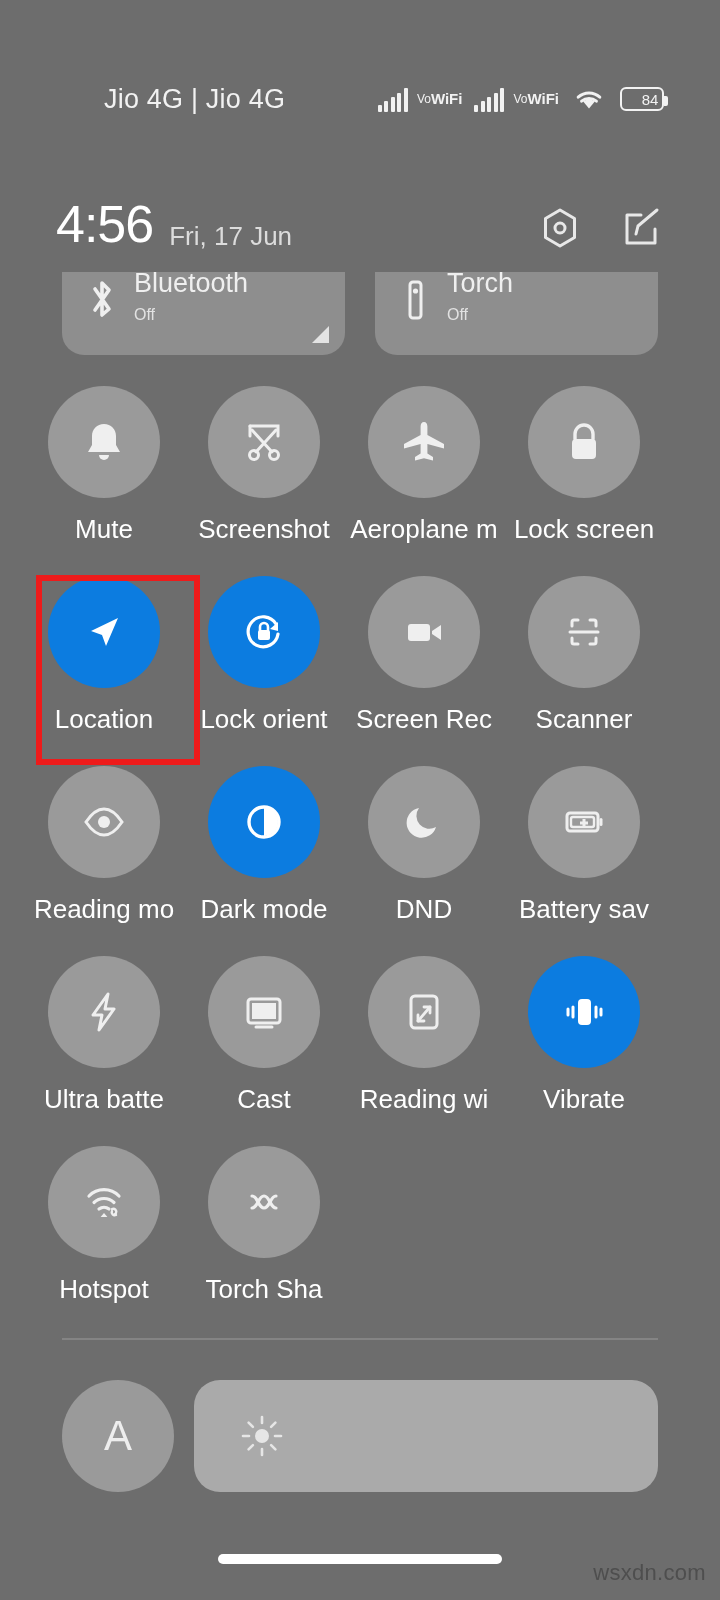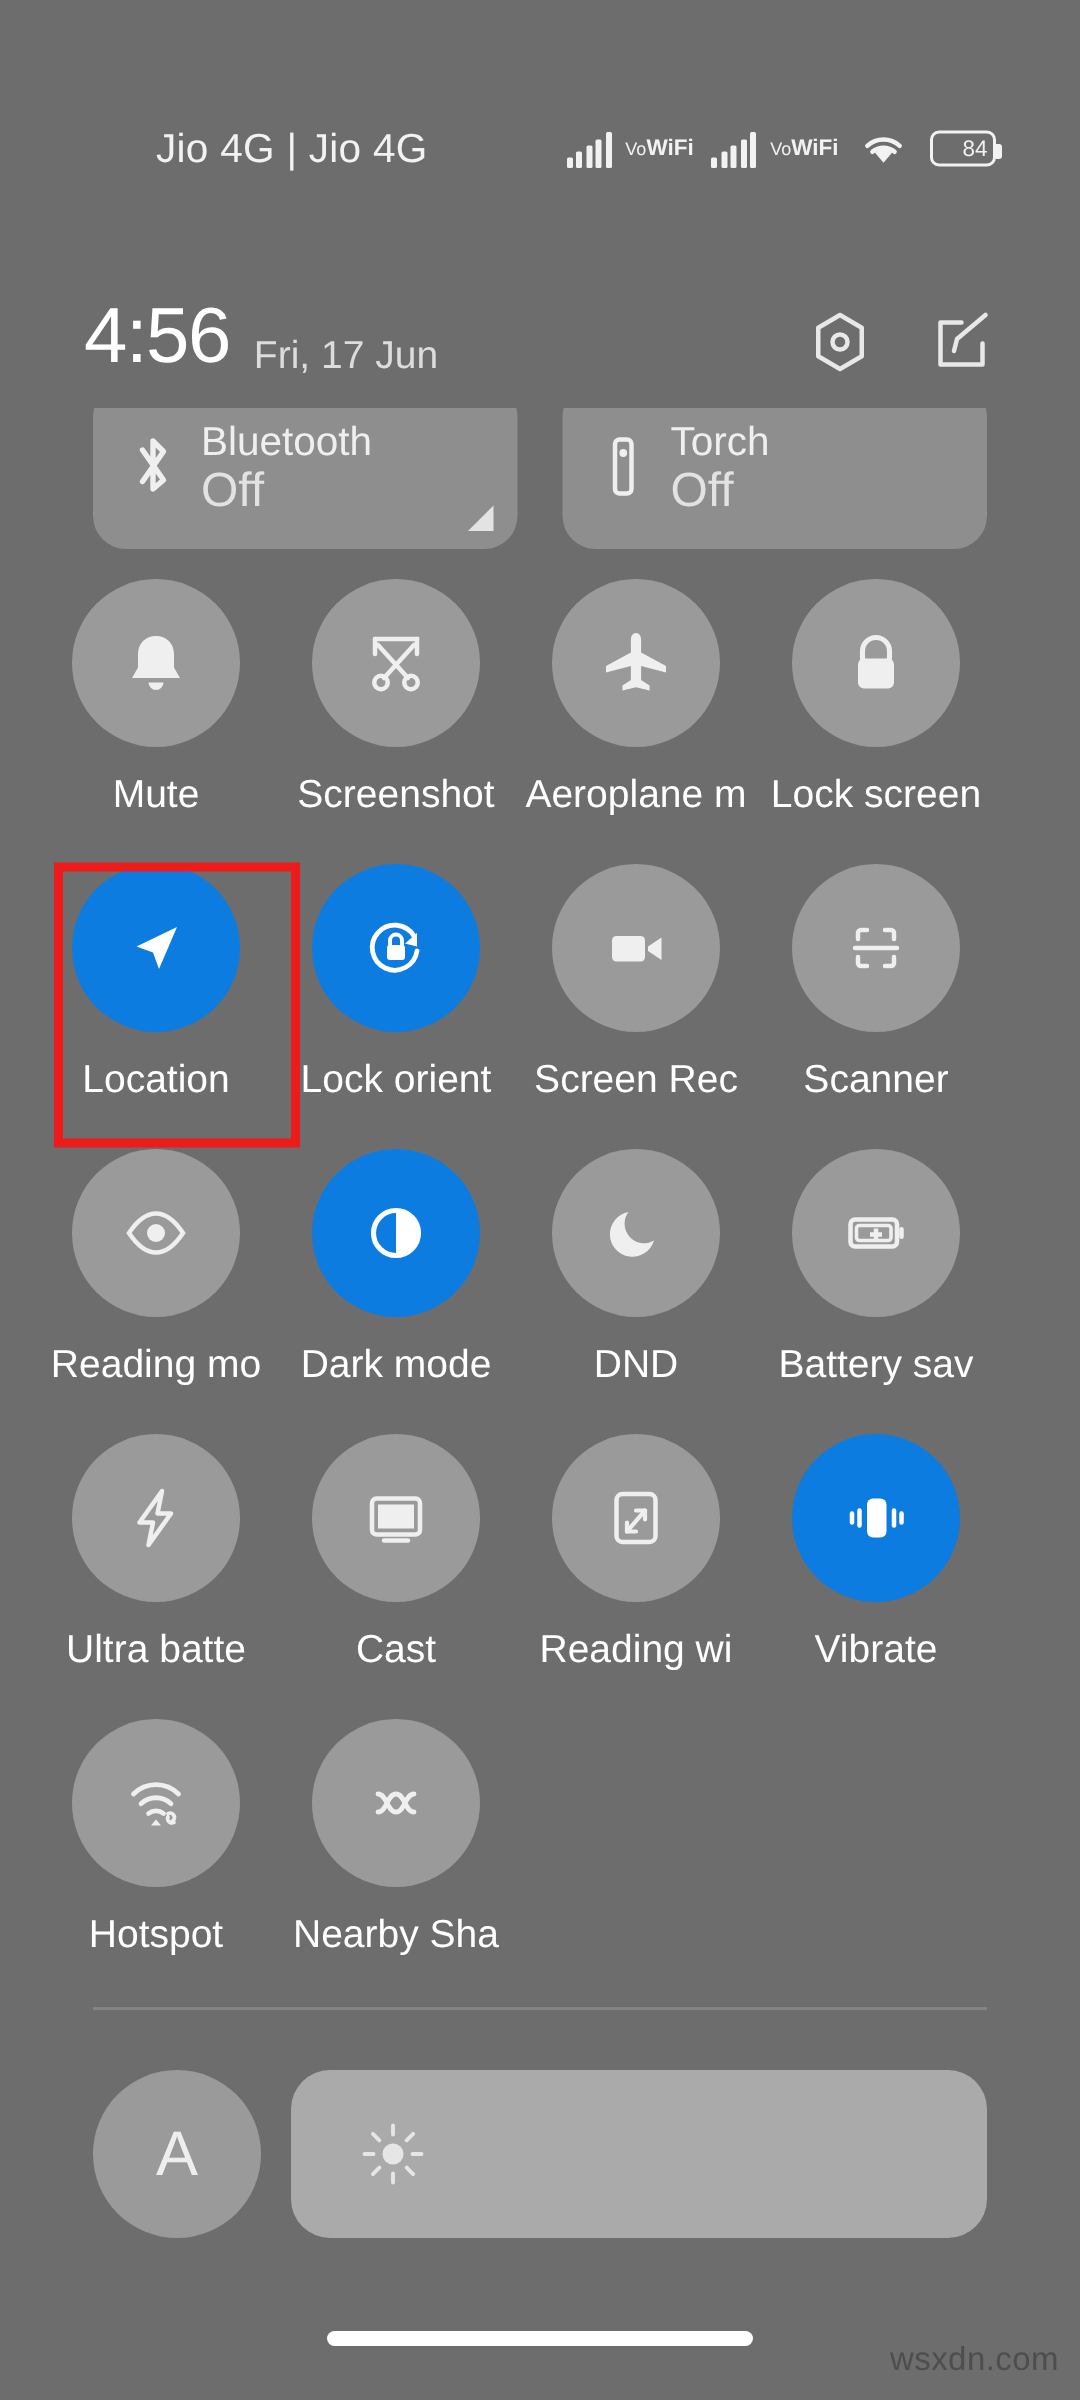--- a/index.html
+++ b/index.html
@@ -66,31 +66,31 @@
     letter-spacing:-1px;
   }
   .clock-date {
     font-size:26px; color:#dcdcdc; margin-left:16px; padding-top:24px;
   }
   .clock-actions { margin-left:auto; display:flex; align-items:center; gap:38px; padding-top:8px; }
 
   
   .big-tiles {
     position:absolute; top:272px; left:0; right:0; height:100px;
-    display:flex; gap:30px; padding:12px 62px; overflow:hidden;
+    display:flex; gap:30px; padding:1px 62px; overflow:hidden;
   }
   .big-tile {
     position:relative; flex:1; background:#8e8e8e; border-radius:22px;
     height:110px; margin-top:-28px; display:flex; align-items:center;
     padding:0 18px; overflow:hidden;
   }
   .big-tile-ic { width:44px; flex:0 0 44px; display:flex; justify-content:center; }
   .big-tile-txt { margin-left:10px; display:flex; flex-direction:column; }
   .big-tile-title { font-size:27px; color:#efefef; line-height:30px; }
-  .big-tile-sub { font-size:32px; color:#e2e2e2; line-height:34px; }
+  .big-tile-sub { font-size:16px; color:#e2e2e2; line-height:34px; }
   .tile-corner {
     position:absolute; right:16px; bottom:12px;
     width:0; height:0; border-left:17px solid transparent; border-bottom:17px solid #e3e3e3;
   }
 
   
   .grid {
     position:absolute; top:378px; left:0; right:0;
     padding:0 24px;
   }
@@ -428,21 +428,21 @@
         </div>
         <div class="tile-label">Hotspot</div>
       </div>
       <div class="cell">
         <div class="tile-circle">
           <svg width="56" height="56" viewBox="0 0 56 56">
             <path d="M16 22 c6 0 6 12 12 12 s6-12 12-12" stroke="#efefef" stroke-width="3.2" fill="none" stroke-linecap="round"></path>
             <path d="M16 34 c6 0 6-12 12-12 s6 12 12 12" stroke="#efefef" stroke-width="3.2" fill="none" stroke-linecap="round"></path>
           </svg>
         </div>
-        <div class="tile-label">Nearby Sha</div>
+        <div class="tile-label">Torch Sha</div>
       </div>
       <div class="cell"></div>
       <div class="cell"></div>
     </div>
   </div>
 
   <div class="highlight"></div>
 
   <div class="divider"></div>
 

